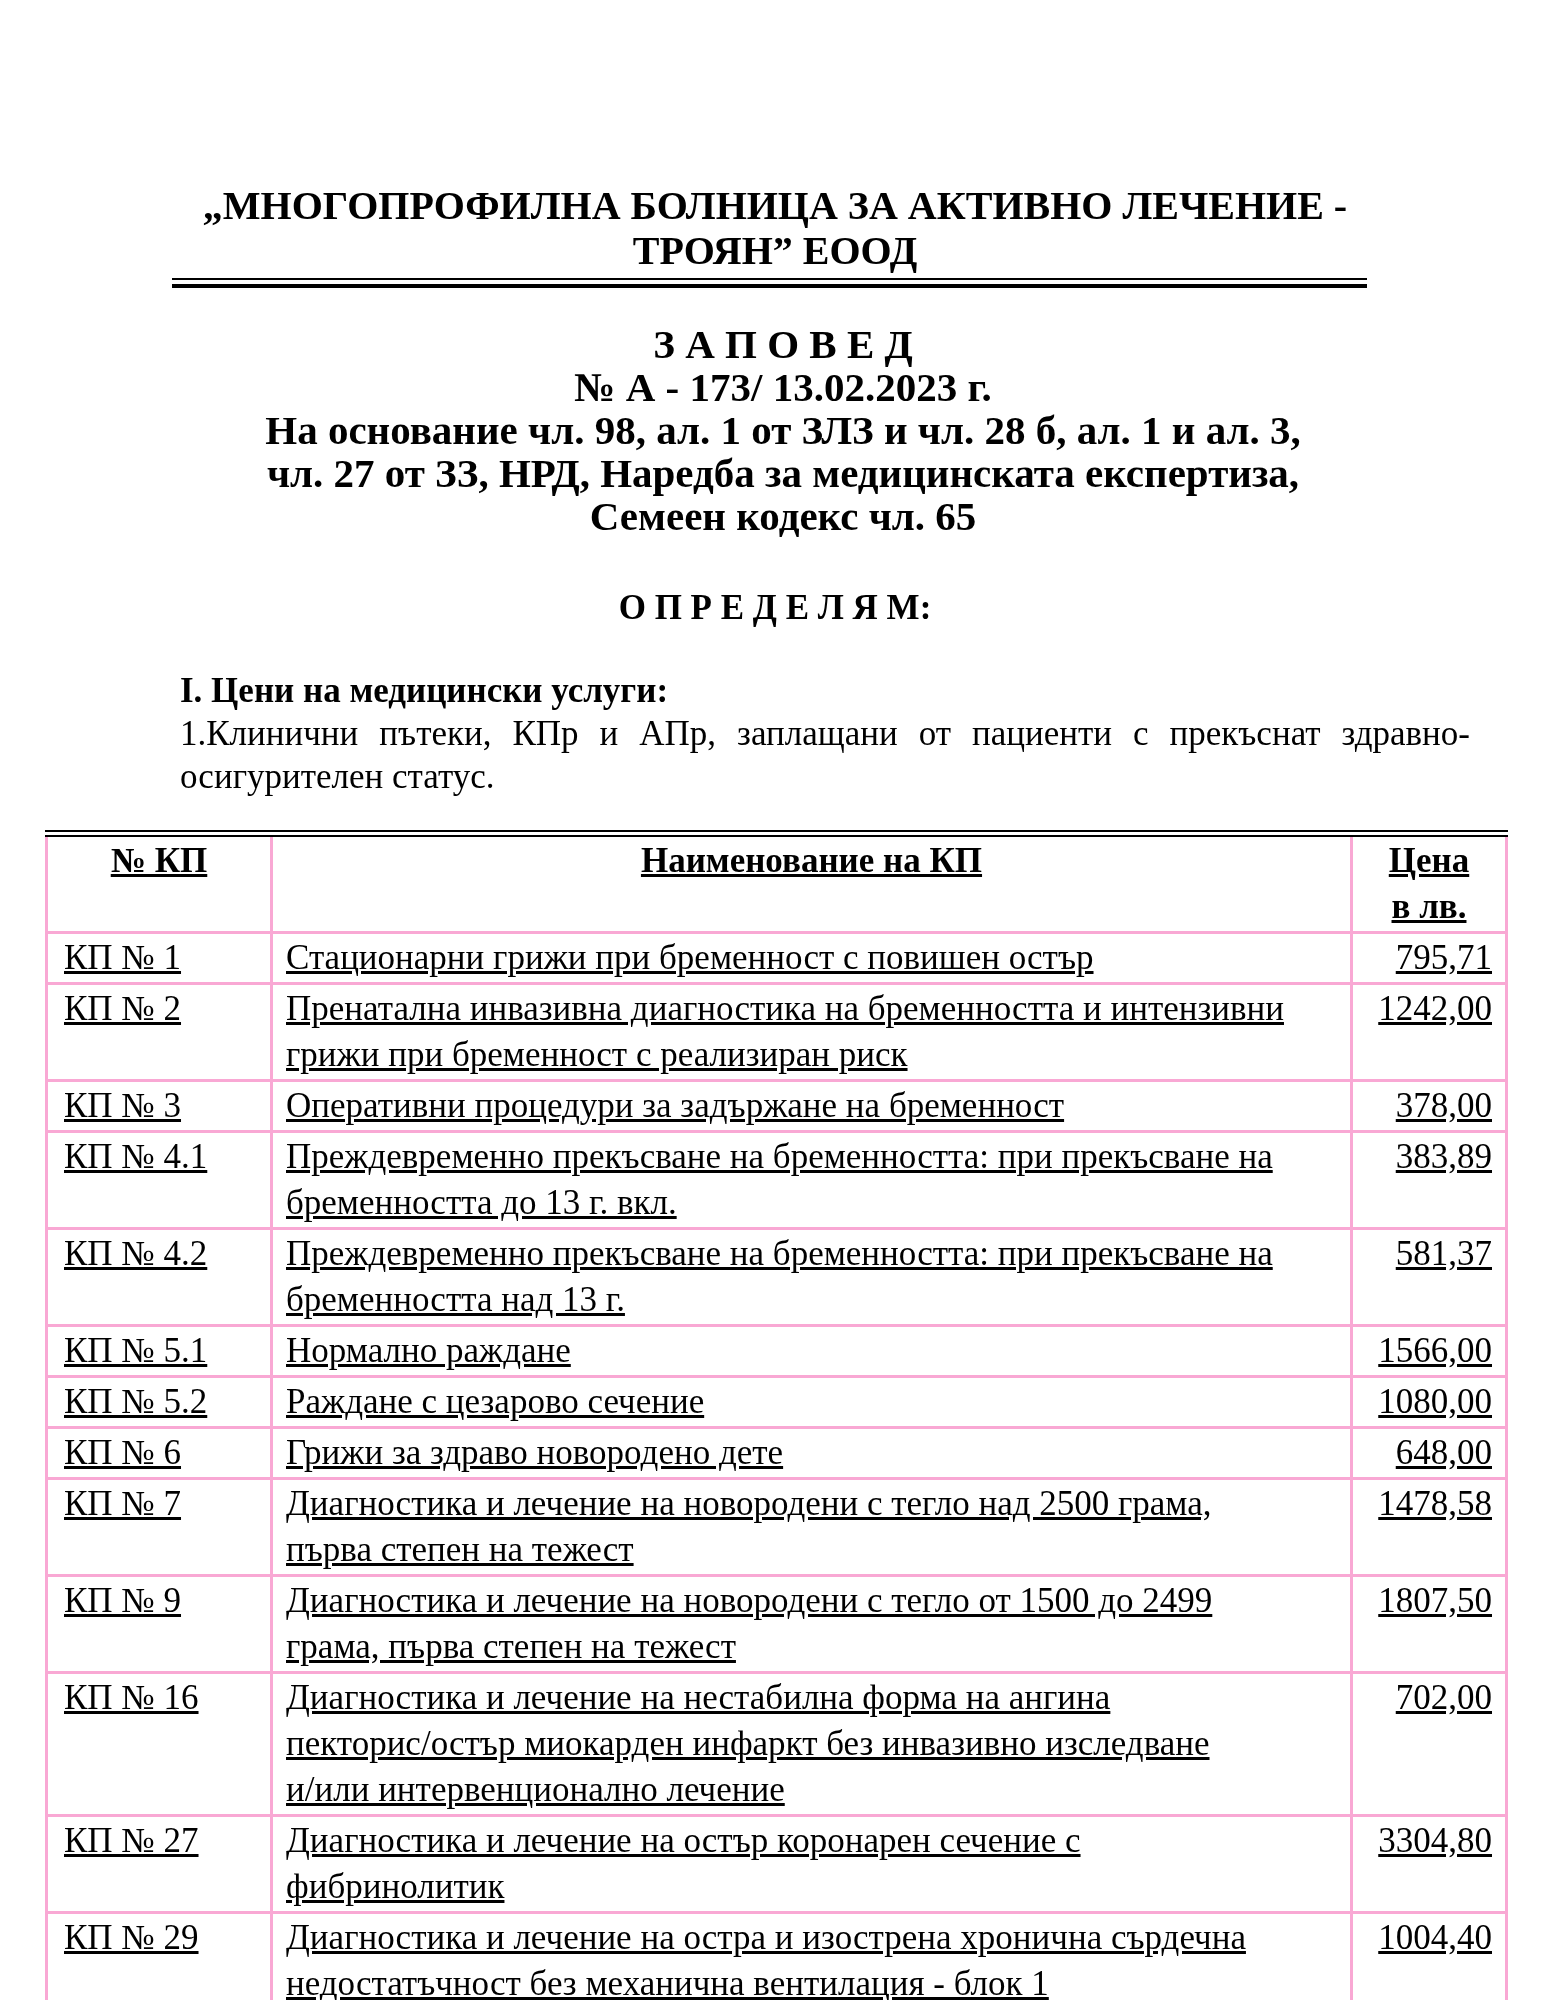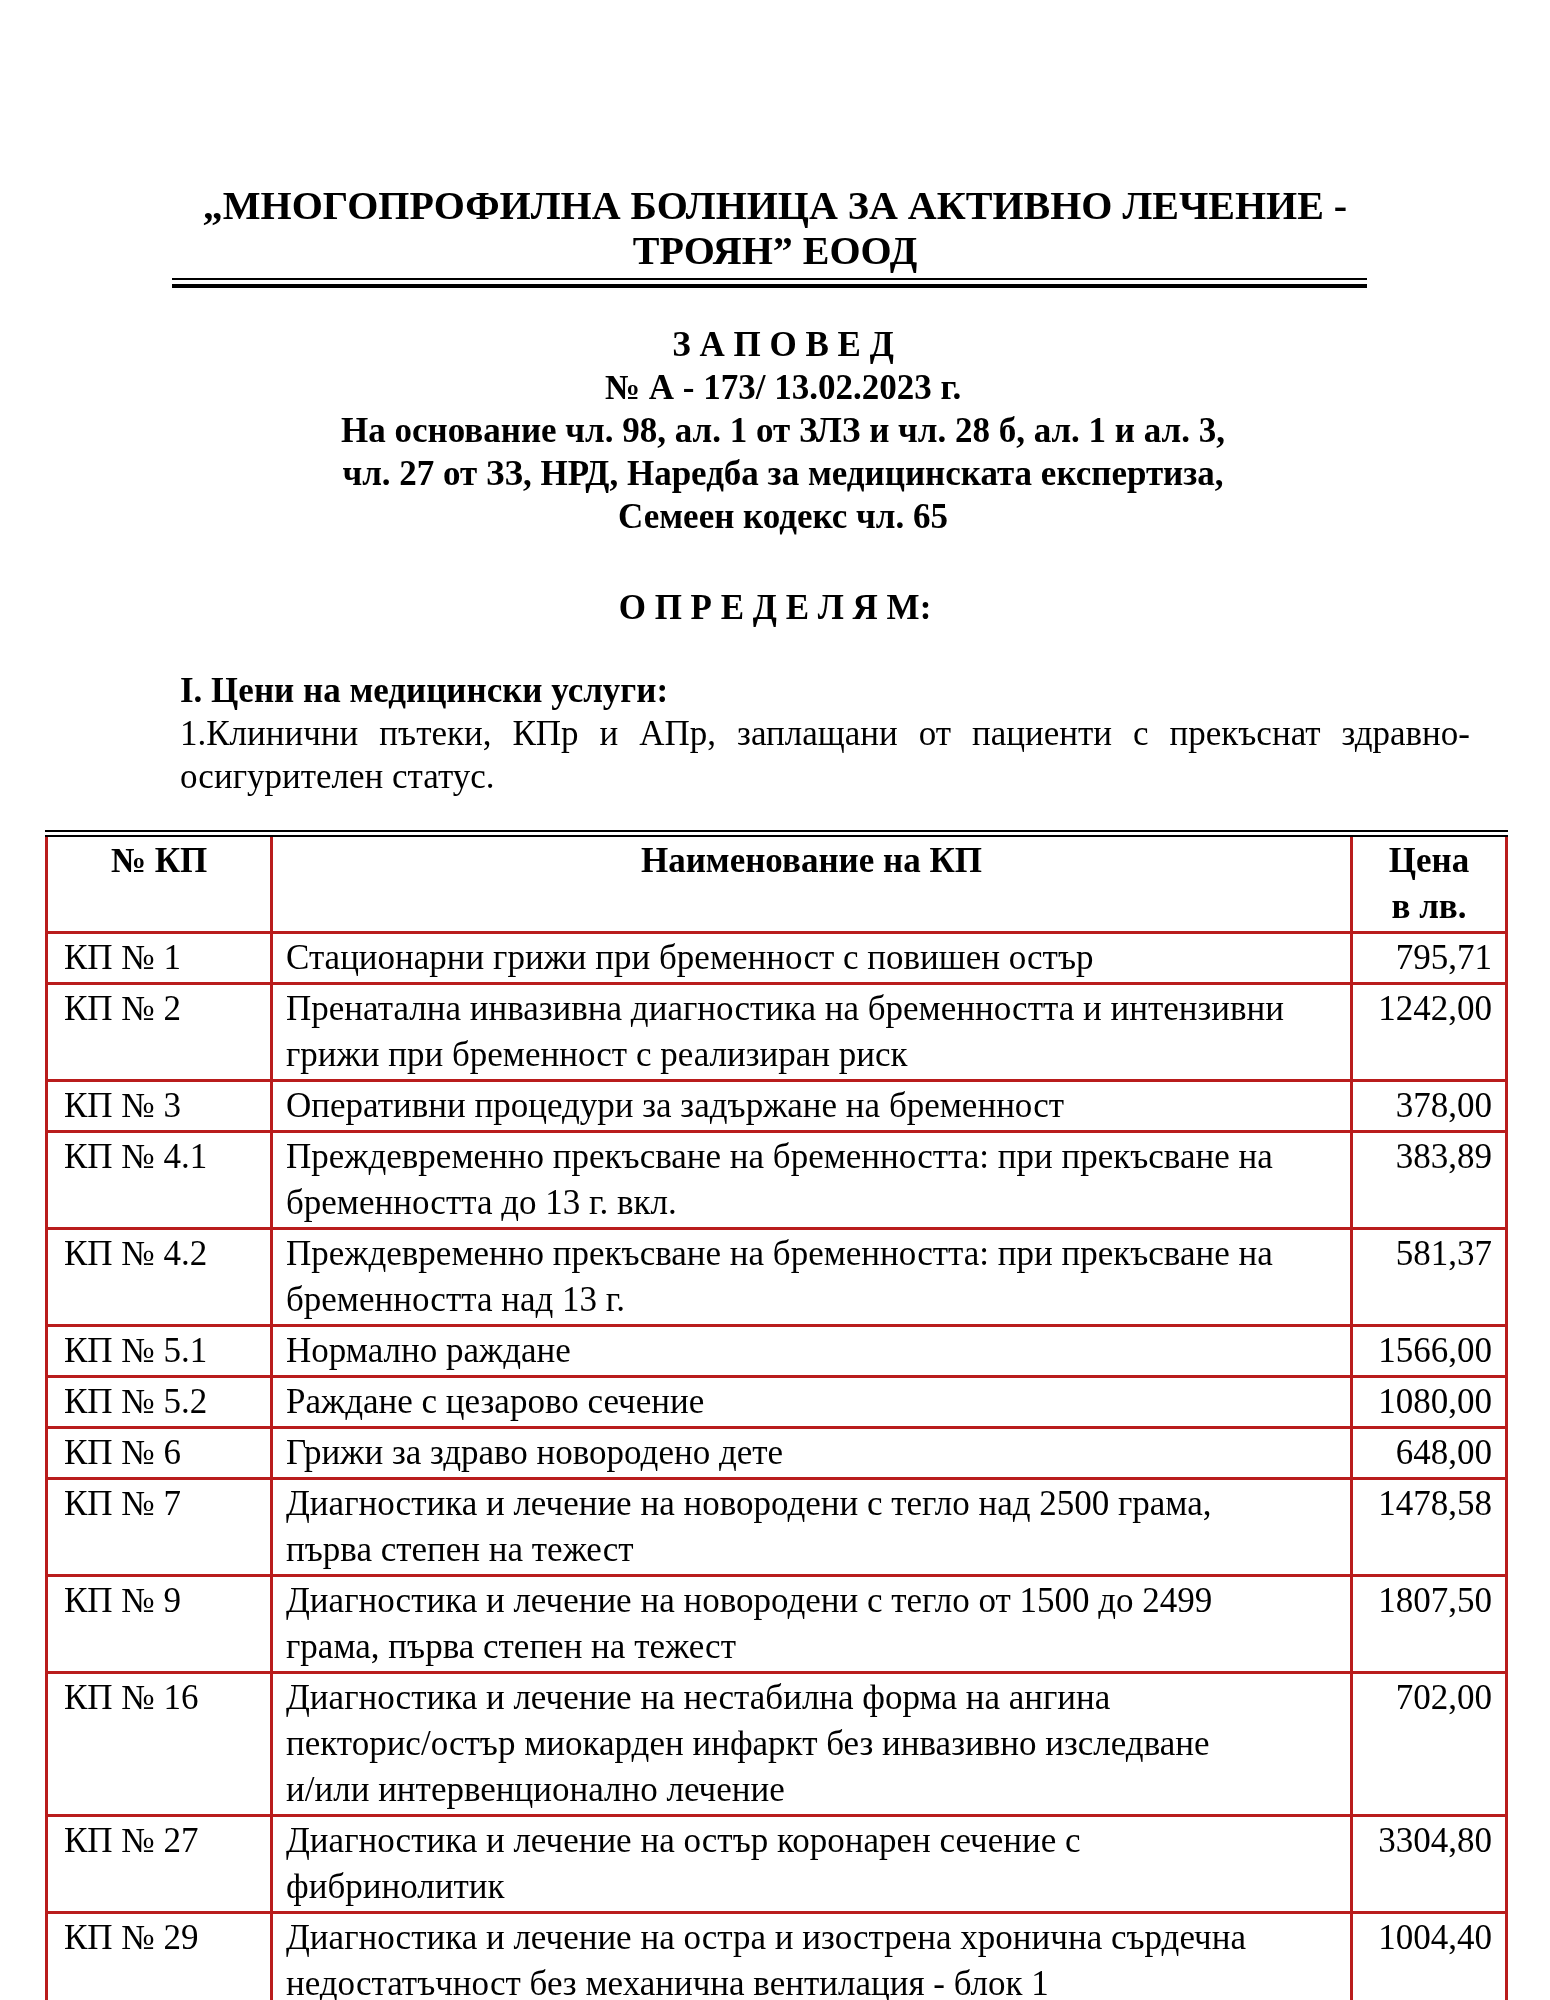--- a/index.html
+++ b/index.html
@@ -35,21 +35,21 @@
     height: 4px;
     border-top: 2px solid #000;
     border-bottom: 4px solid #000;
   }
 
   
   .order-block {
     margin-top: 35px;
     text-align: center;
     font-weight: bold;
-    font-size: 35px;
+    font-size: 41px;
     line-height: 43px;
     padding-left: 16px;
   }
   .determine-heading {
     margin-top: 48px;
     text-align: center;
     font-weight: bold;
     font-size: 35px;
     line-height: 43px;
   }
@@ -72,24 +72,25 @@
   table.price-table {
     margin: 32px 45px 0 45px;
     width: 1460px;
     border-collapse: collapse;
     table-layout: fixed;
     font-size: 35px;
     line-height: 46px;
   }
   table.price-table { border-top: 7px double #000; }
   .price-table th, .price-table td {
-    border: 3px solid #b91c1c;
+    border: 3px solid #f9a8d4;
     vertical-align: top;
     padding: 1px 8px;
     overflow: hidden;
+    text-decoration: underline;
   }
   .col-code  { width: 225px; }
   .col-name  { width: 1080px; }
   .col-price { width: 155px; }
   .price-table th {
     font-weight: bold;
     text-align: center;
     height: 92px;
   }
   .price-table td.cell-code {

